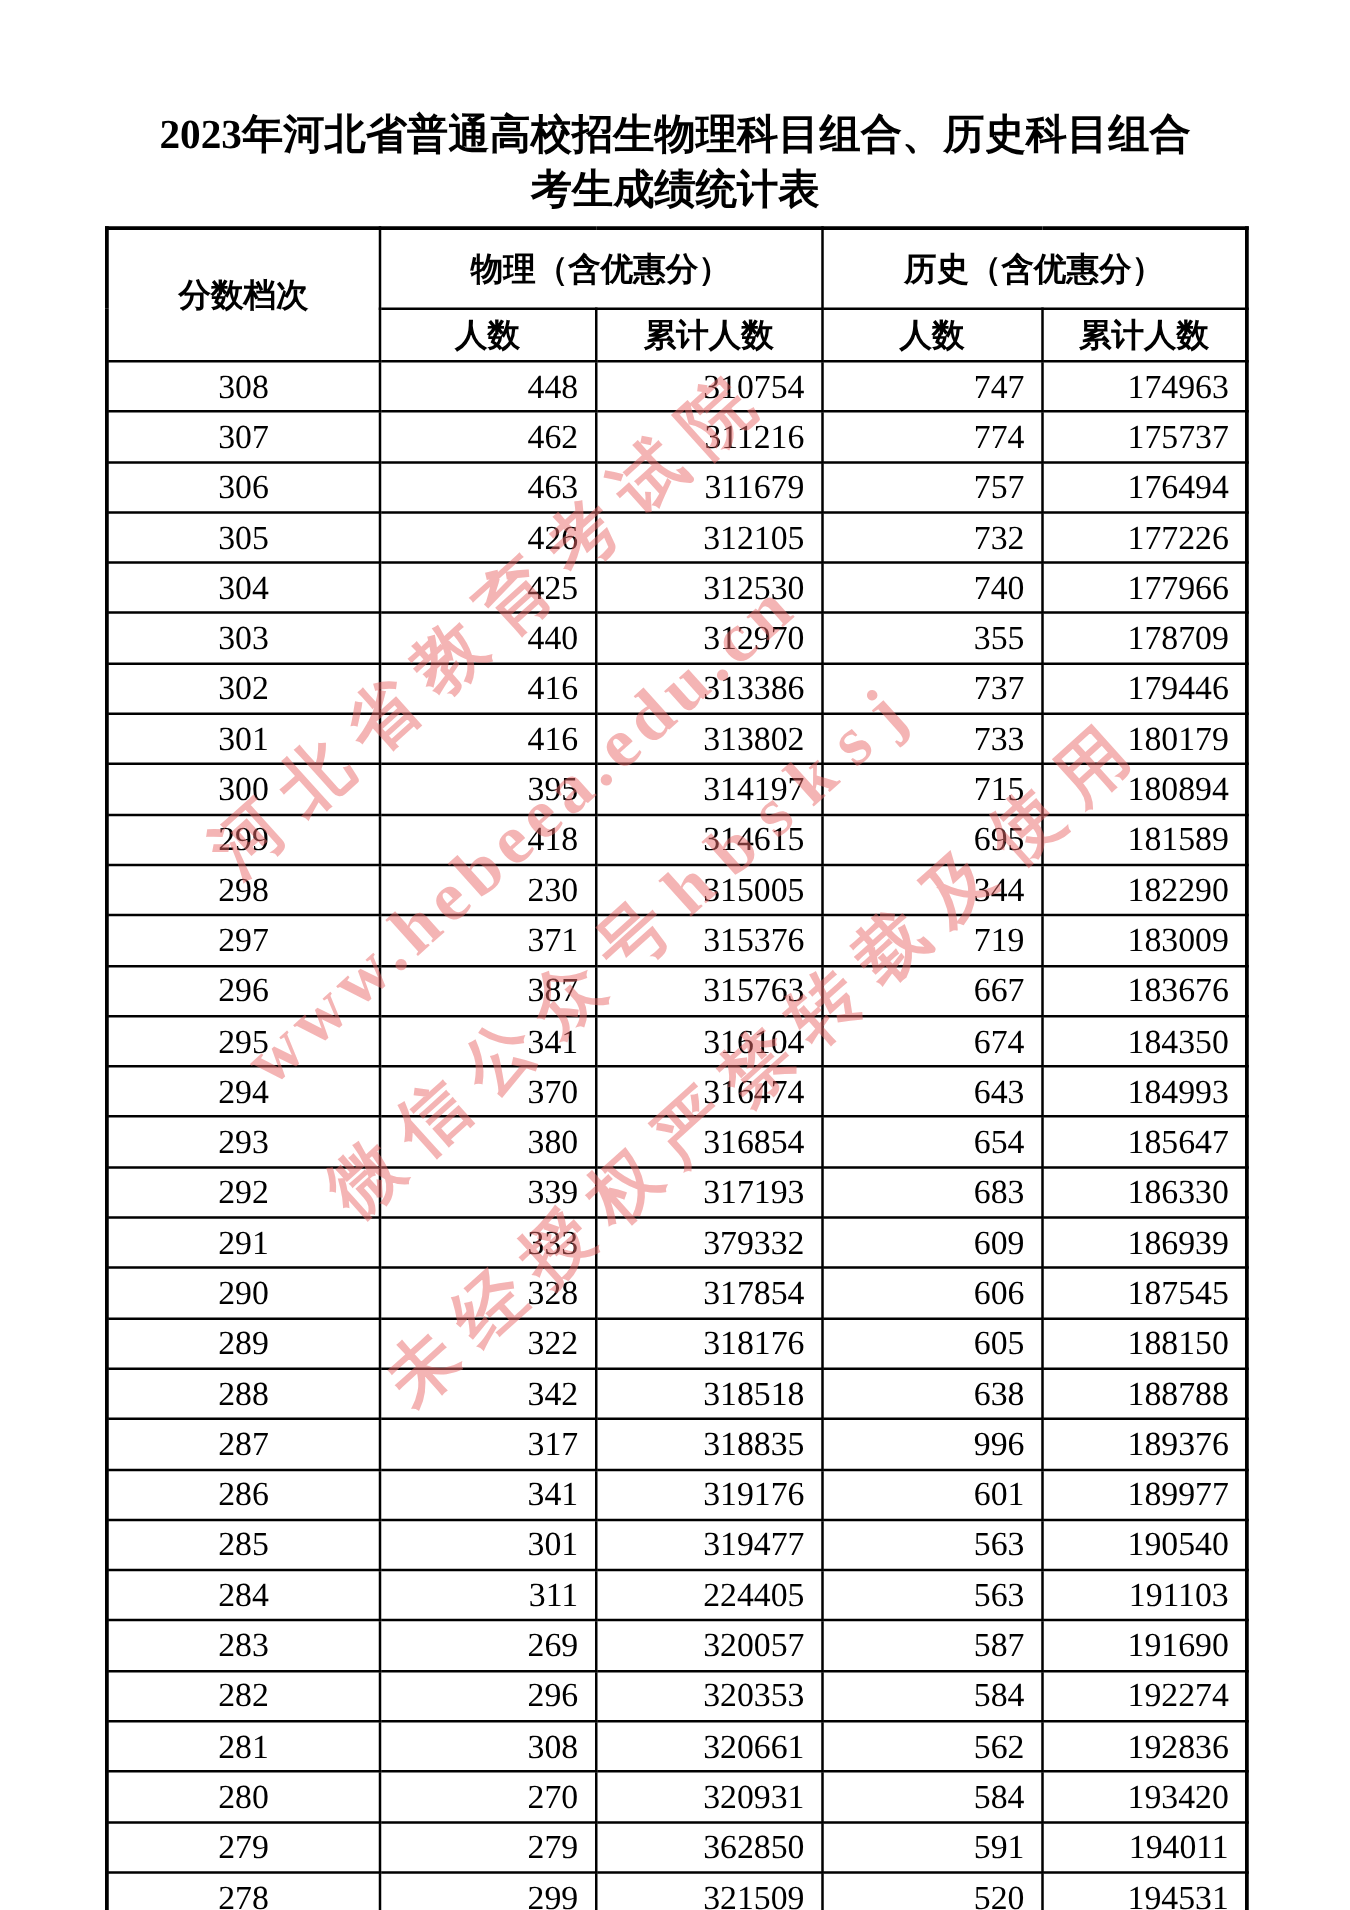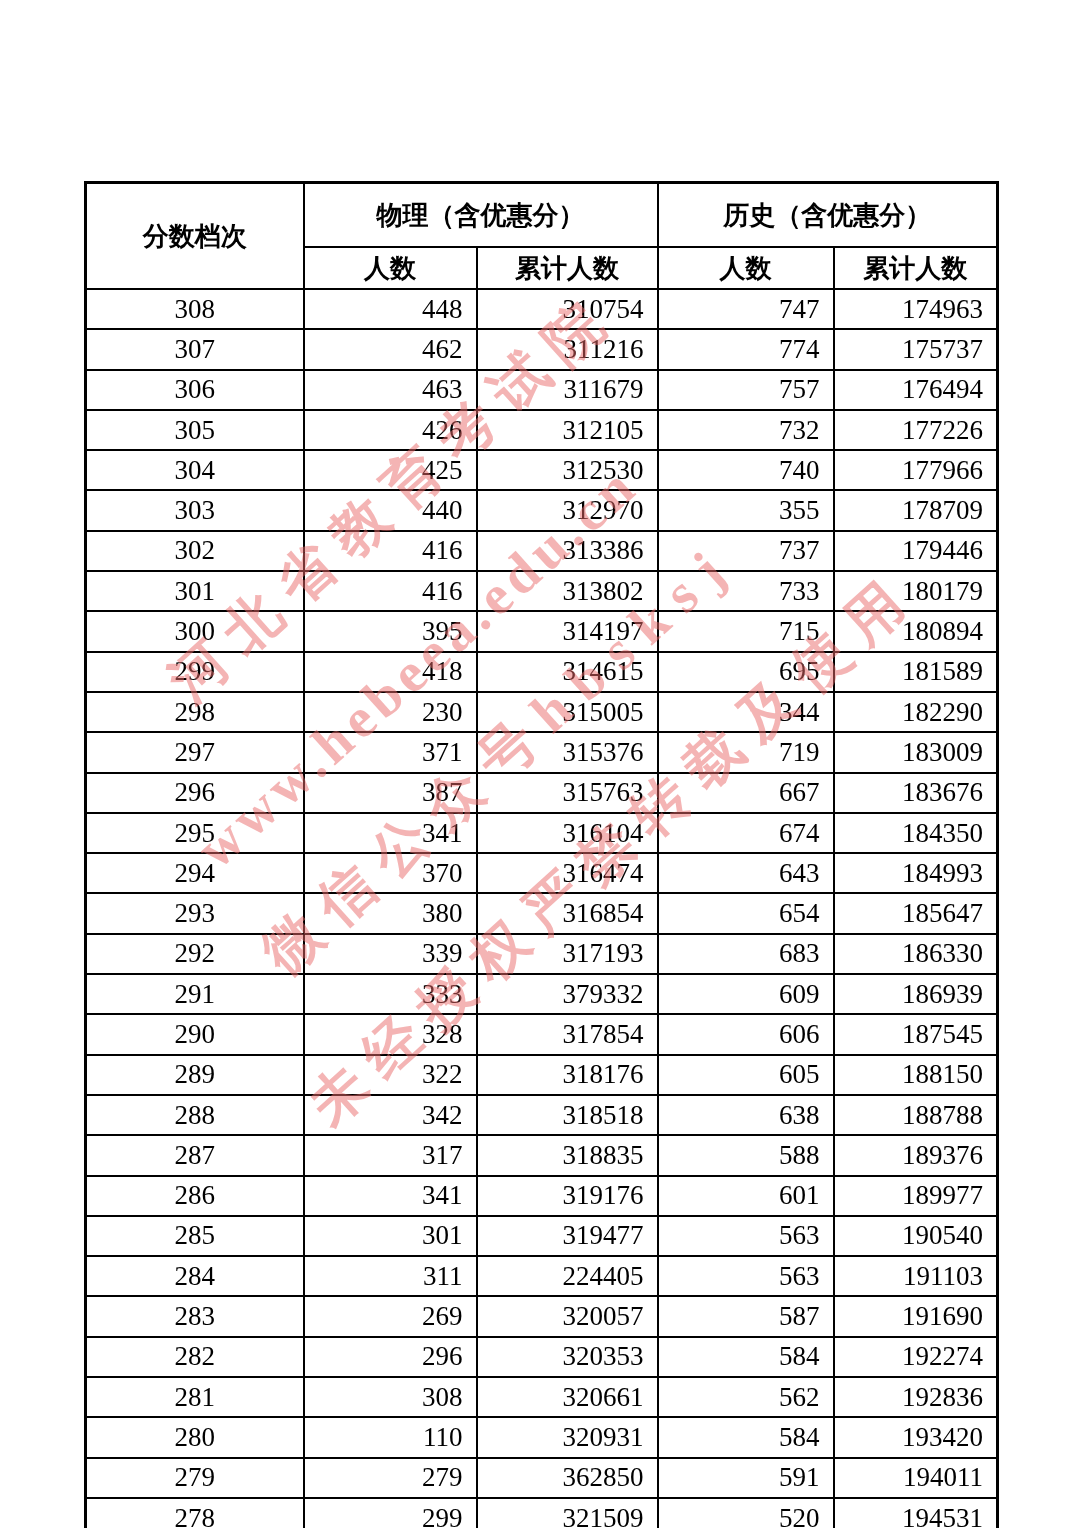--- a/index.html
+++ b/index.html
@@ -40,20 +40,24 @@
   .wm1 { left:178px; top:658px; }
   .wm2 { left:205px; top:825px; letter-spacing:6px; }
   .wm3 { left:272px; top:930px; }
   .wm4 { left:318px; top:1082px; }
 </style>
 </head>
 <body>
 
 <div class="page">
 
+  <div class="title">
+    <div>2023年河北省普通高校招生物理科目组合、历史科目组合</div>
+    <div>考生成绩统计表</div>
+  </div>
 
   <table class="score-table">
     <colgroup>
       <col style="width:218px">
       <col style="width:173px">
       <col style="width:181px">
       <col style="width:176px">
       <col style="width:164px">
     </colgroup>
     <thead>
@@ -214,21 +218,21 @@
           <td>288</td>
           <td>342</td>
           <td>318518</td>
           <td>638</td>
           <td>188788</td>
         </tr>
         <tr>
           <td>287</td>
           <td>317</td>
           <td>318835</td>
-          <td>588</td>
+          <td>996</td>
           <td>189376</td>
         </tr>
         <tr>
           <td>286</td>
           <td>341</td>
           <td>319176</td>
           <td>601</td>
           <td>189977</td>
         </tr>
         <tr>
@@ -261,21 +265,21 @@
         </tr>
         <tr>
           <td>281</td>
           <td>308</td>
           <td>320661</td>
           <td>562</td>
           <td>192836</td>
         </tr>
         <tr>
           <td>280</td>
-          <td>110</td>
+          <td>270</td>
           <td>320931</td>
           <td>584</td>
           <td>193420</td>
         </tr>
         <tr>
           <td>279</td>
           <td>279</td>
           <td>362850</td>
           <td>591</td>
           <td>194011</td>

